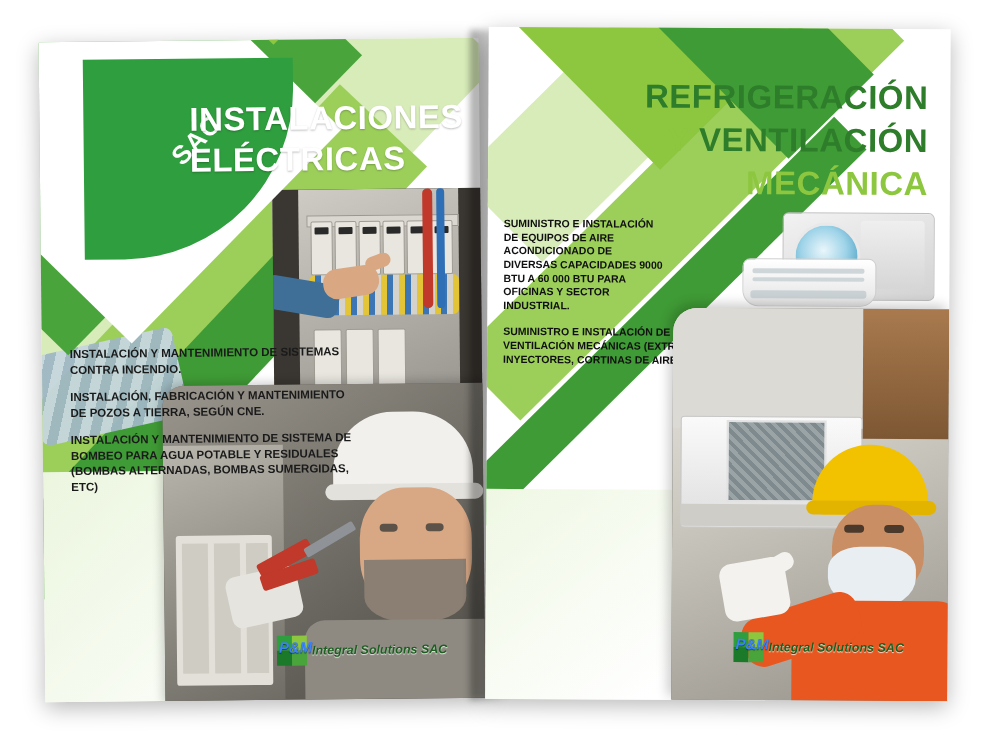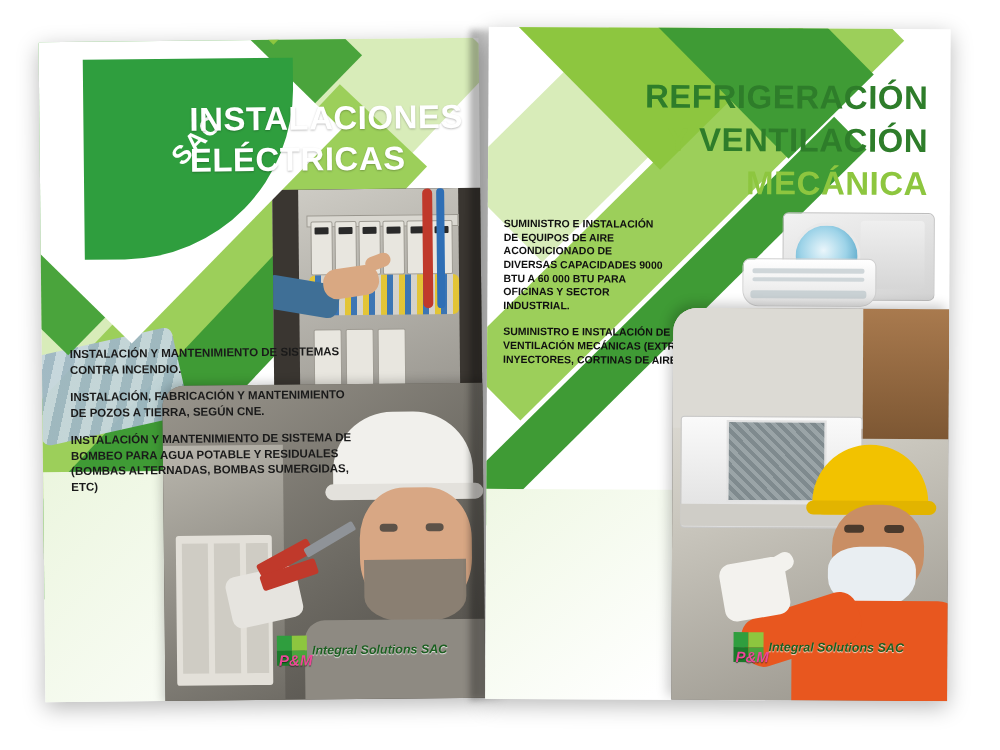--- a/index.html
+++ b/index.html
@@ -287,22 +287,22 @@
   .logo-text {
     color: #1b5e20;
     font-weight: bold;
     font-size: 12.5px;
     font-style: italic;
     white-space: nowrap;
     text-shadow: 0 1px 1px rgba(255,255,255,0.8);
   }
   .logo-pm {
     position: absolute;
-    left: 2px; top: 16px;
-    color: #ec4899;
+    left: 2px; top: 3px;
+    color: #3b82f6;
     font-weight: bold;
     font-size: 15px;
     font-style: italic;
     z-index: 2;
     text-shadow: 0 1px 1px rgba(0,0,0,0.5);
   }
 
   
   .photo-art { position: absolute; inset: 0; }
 

